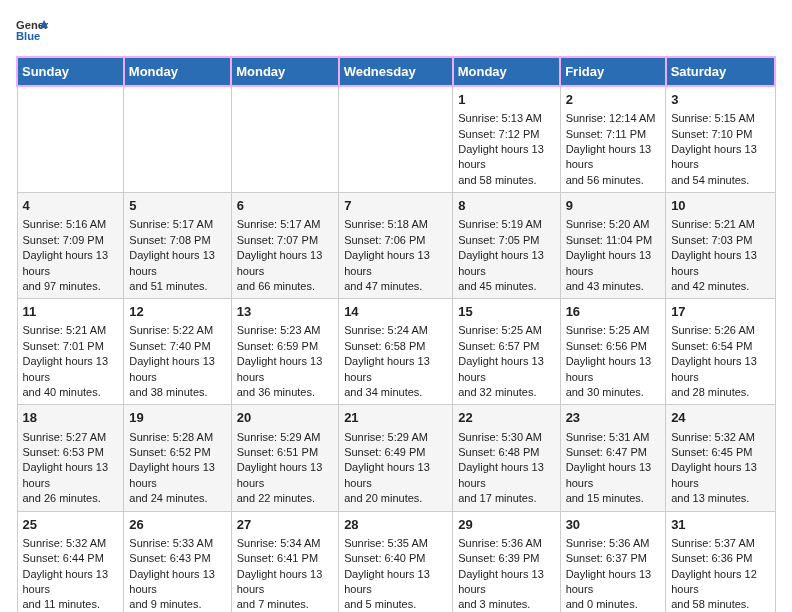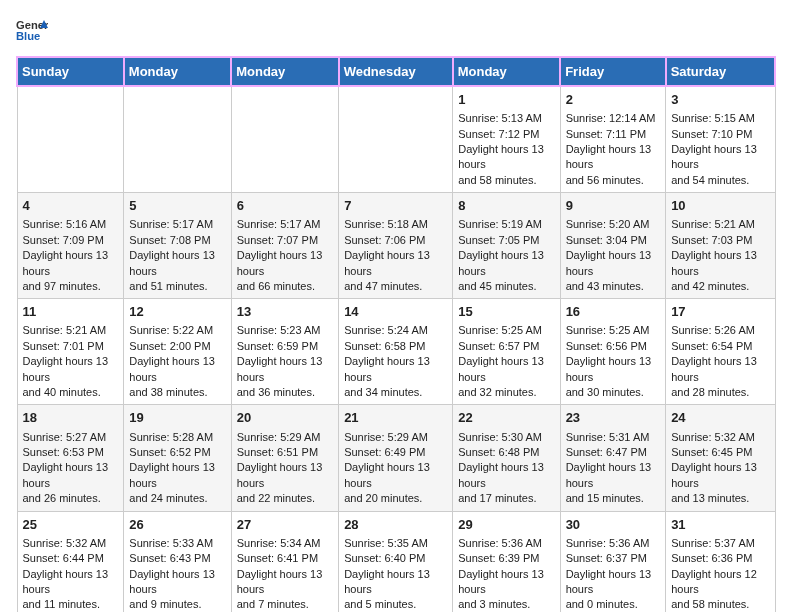--- a/index.html
+++ b/index.html
@@ -172,21 +172,21 @@
         <td>
           <span class="day-number">8</span>
           <div>Sunrise: 5:19 AM</div>
           <div>Sunset: 7:05 PM</div>
           <div>Daylight hours 13 hours</div>
           <div>and 45 minutes.</div>
         </td>
         <td>
           <span class="day-number">9</span>
           <div>Sunrise: 5:20 AM</div>
-          <div>Sunset: 3:04 PM</div>
+          <div>Sunset: 11:04 PM</div>
           <div>Daylight hours 13 hours</div>
           <div>and 43 minutes.</div>
         </td>
         <td>
           <span class="day-number">10</span>
           <div>Sunrise: 5:21 AM</div>
           <div>Sunset: 7:03 PM</div>
           <div>Daylight hours 13 hours</div>
           <div>and 42 minutes.</div>
         </td>
@@ -195,21 +195,21 @@
         <td>
           <span class="day-number">11</span>
           <div>Sunrise: 5:21 AM</div>
           <div>Sunset: 7:01 PM</div>
           <div>Daylight hours 13 hours</div>
           <div>and 40 minutes.</div>
         </td>
         <td>
           <span class="day-number">12</span>
           <div>Sunrise: 5:22 AM</div>
-          <div>Sunset: 2:00 PM</div>
+          <div>Sunset: 7:40 PM</div>
           <div>Daylight hours 13 hours</div>
           <div>and 38 minutes.</div>
         </td>
         <td>
           <span class="day-number">13</span>
           <div>Sunrise: 5:23 AM</div>
           <div>Sunset: 6:59 PM</div>
           <div>Daylight hours 13 hours</div>
           <div>and 36 minutes.</div>
         </td>

